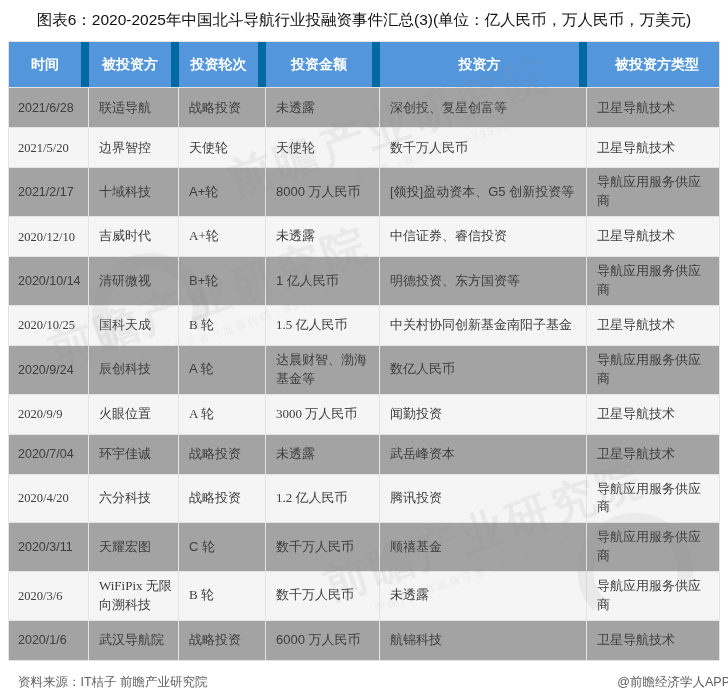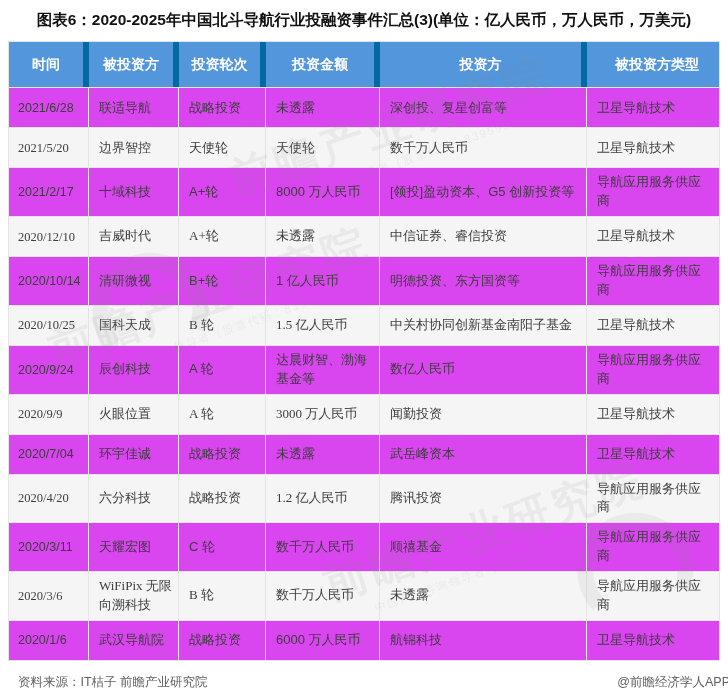--- a/index.html
+++ b/index.html
@@ -10,45 +10,45 @@
   *{box-sizing:border-box;margin:0;padding:0;}
   html,body{width:728px;height:700px;overflow:hidden;}
   body{
     background:#ffffff;
     font-family:"Liberation Sans","DejaVu Sans",sans-serif;
     color:var(--body-text);
     position:relative;
   }
   .page-title{
     width:716px;margin:9px auto 10px auto;
-    font-size:15.5px;font-weight:bold;line-height:1.45;
+    font-size:15.5px;font-weight:normal;line-height:1.45;
     text-align:center;color:var(--title-text);
   }
   .table-wrap{
     position:relative;
     width:712px;margin:0 8px;
     border:1px solid var(--border);
   }
   .thead{
     display:grid;
     grid-template-columns:80px 90px 87px 114px 207px 132px;
     background:var(--header-bg);
   }
   .th{
     min-height:45px;
     display:flex;align-items:center;justify-content:center;
     color:var(--header-text);font-size:14px;font-weight:bold;
-    border-right:6px solid #0369a1;
+    border-right:8px solid #0369a1;
     padding:4px 4px;text-align:center;
   }
   .th:last-child{border-right:none;margin-left:8px;}
   .tr{
     display:grid;
     grid-template-columns:80px 90px 87px 114px 207px 132px;
-    background:#d946ef;
+    background:#a3a3a3;
   }
   .tr.alt{background:var(--row-alt-bg);font-family:Liberation Serif, serif;}
   .td{
     min-height:40px;
     display:flex;align-items:center;
     font-size:13px;line-height:1.45;
     padding:5px 6px 5px 10px;
     border-top:1px solid var(--border);
     border-right:1px solid var(--border);
     word-break:break-word;

